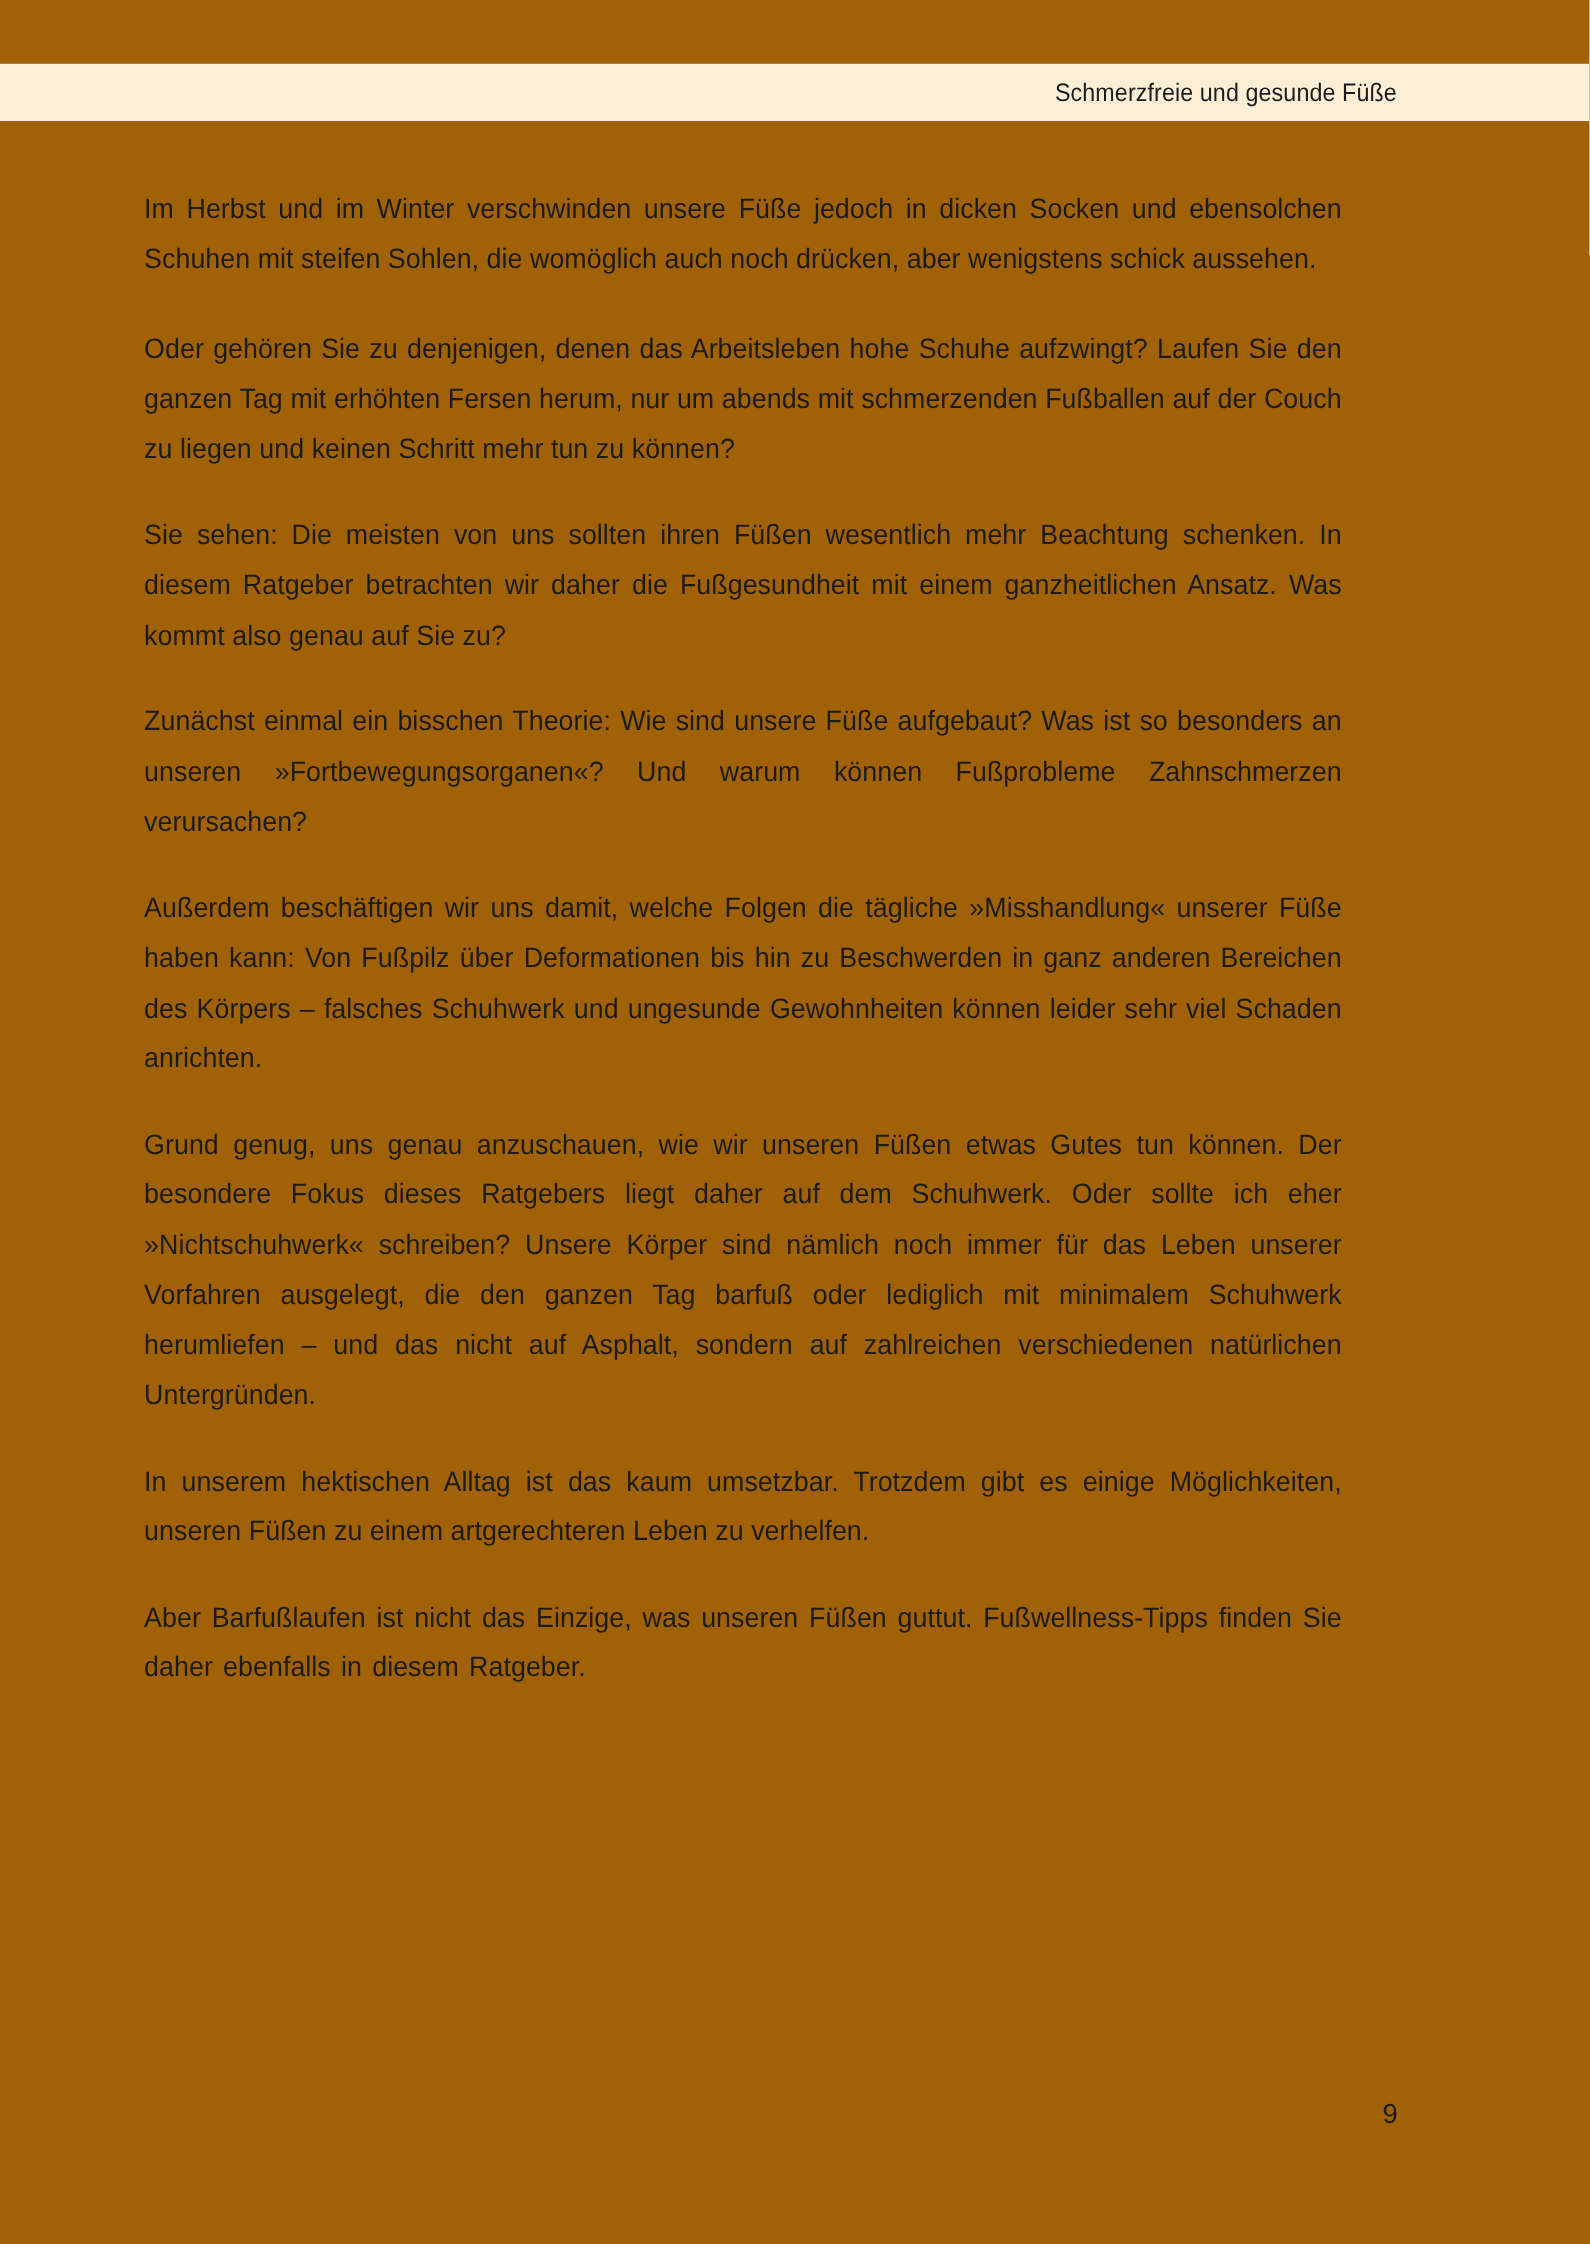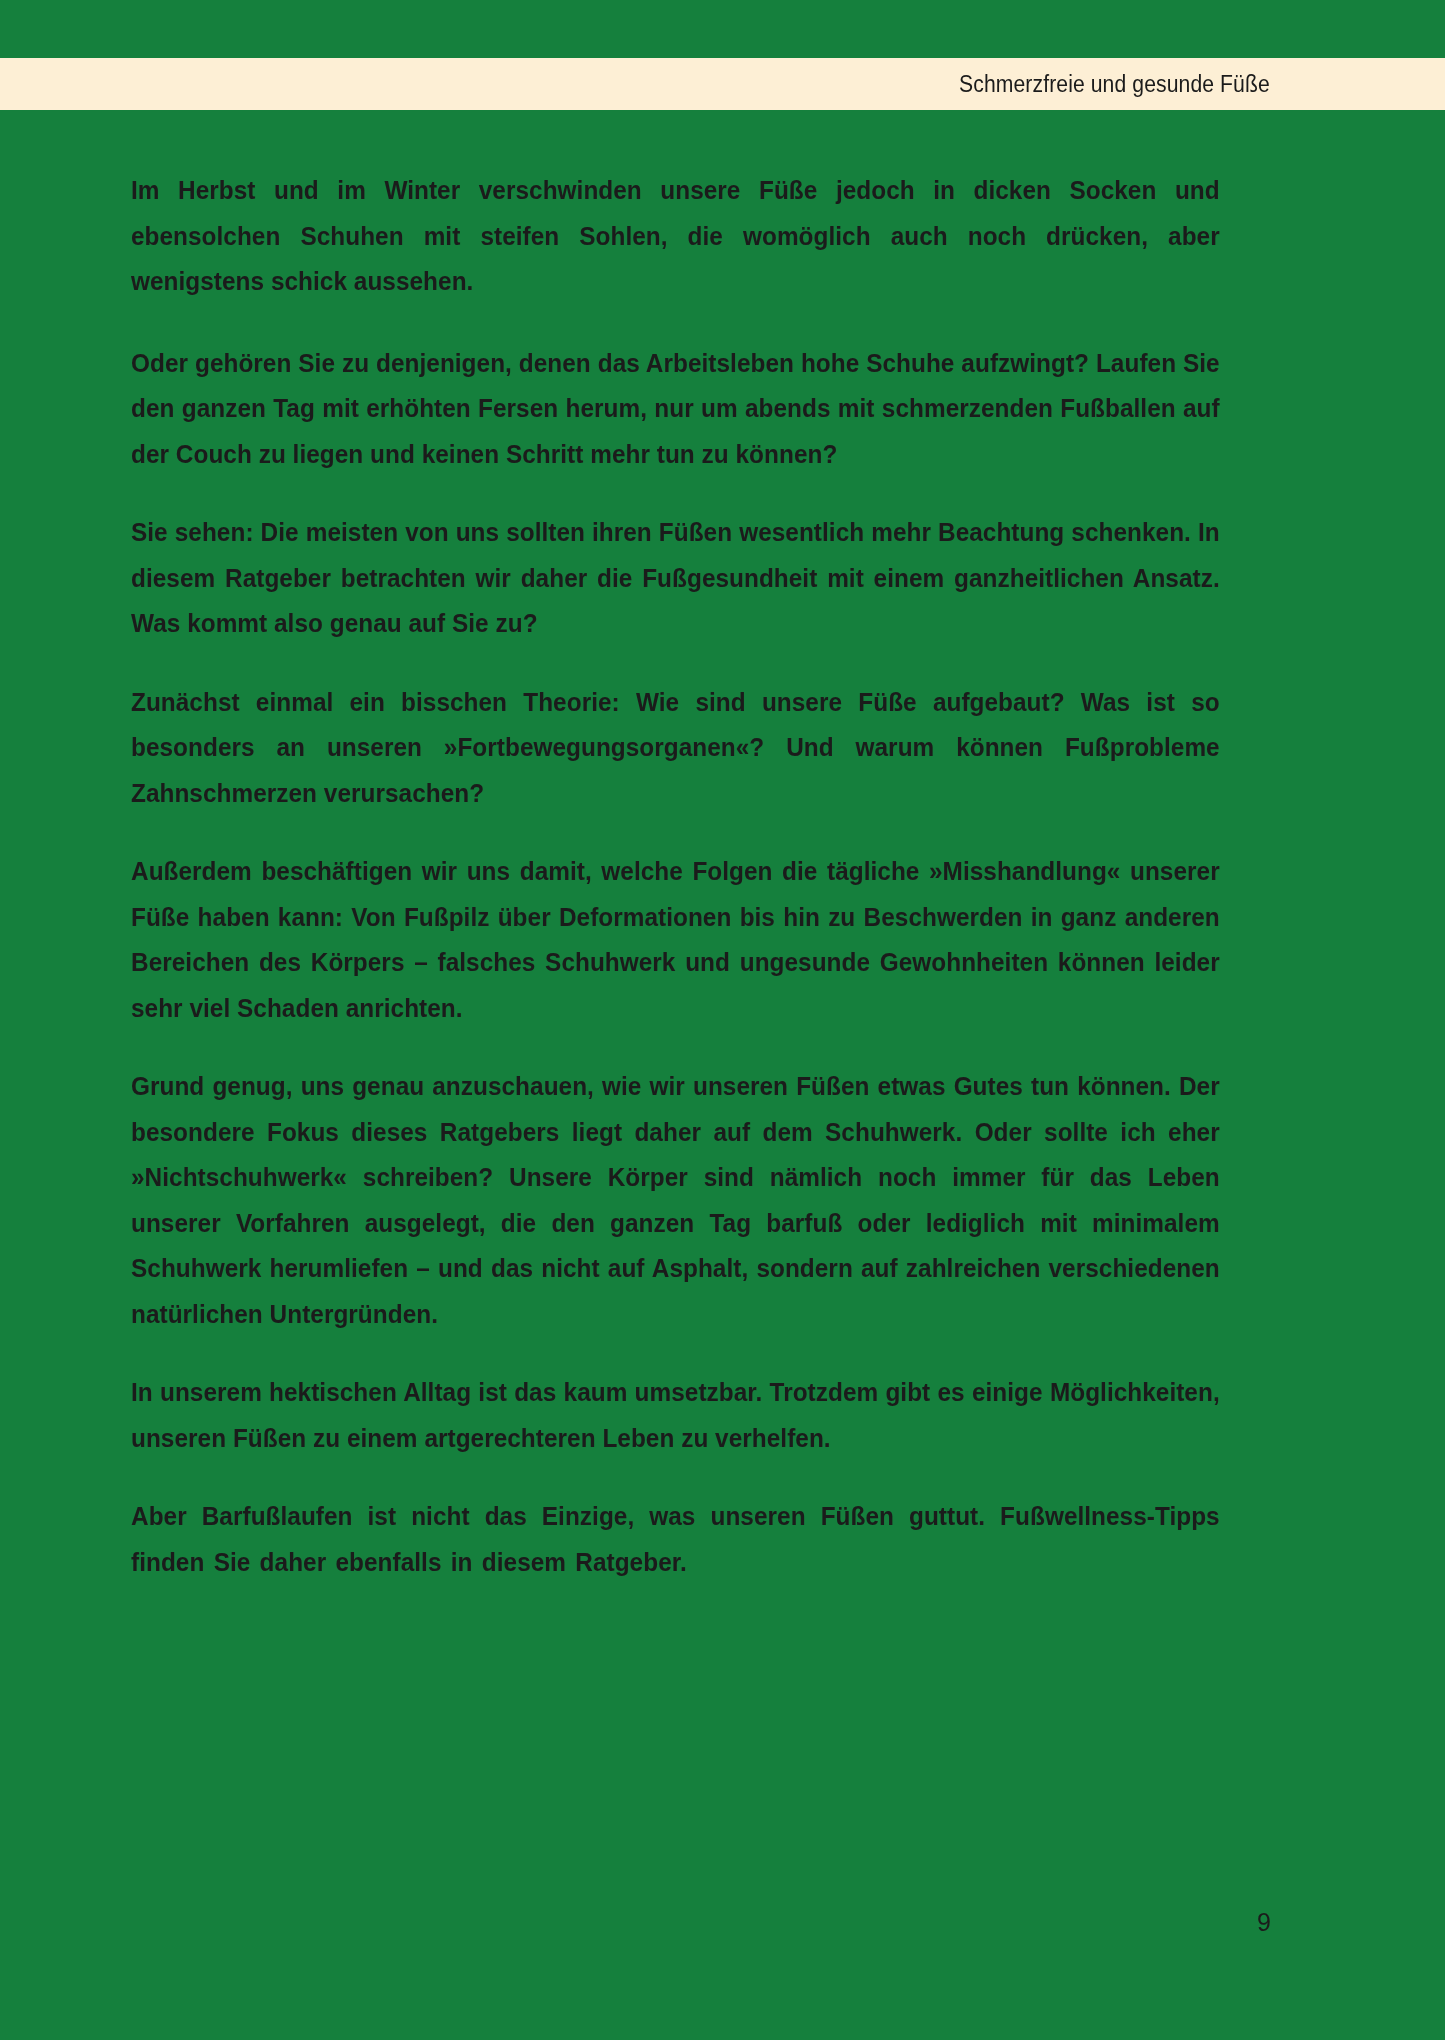--- a/index.html
+++ b/index.html
@@ -13,21 +13,21 @@
     height: 2040px;
     position: relative;
     overflow: hidden;
     font-family: "Liberation Sans", "DejaVu Sans", sans-serif;
     -webkit-font-smoothing: antialiased;
   }
 
   .page {
     position: absolute;
     inset: 0;
-    background: #15803d;
+    background: #a16207;
   }
 
   
   .header-band {
     position: absolute;
     left: 0;
     top: 58px;
     width: 1445px;
     height: 52px;
     background: #fdefd5;
@@ -47,21 +47,20 @@
     transform: scaleX(0.92);
     transform-origin: right center;
   }
 
   
   .content {
     position: absolute;
     left: 131px;
     top: 168px;
     width: 1140px;
-    font-weight: bold;
   }
 
   .para {
     margin: 0 0 34px 0;
     font-size: 25.5px;
     line-height: 45.5px;
     color: #1b1b1b;
     text-align: justify;
     text-justify: inter-word;
     letter-spacing: 0.05px;

